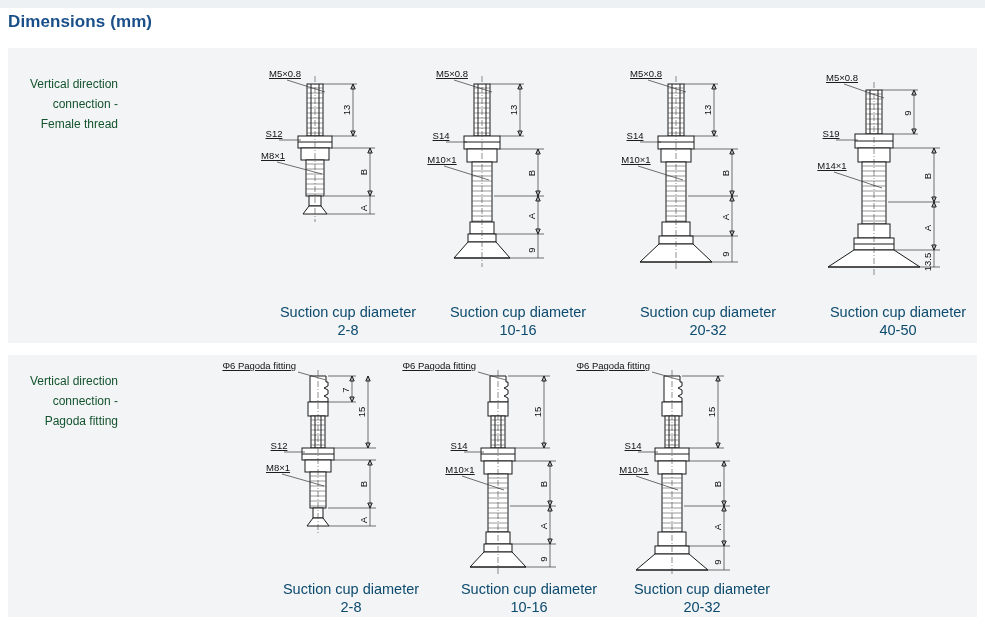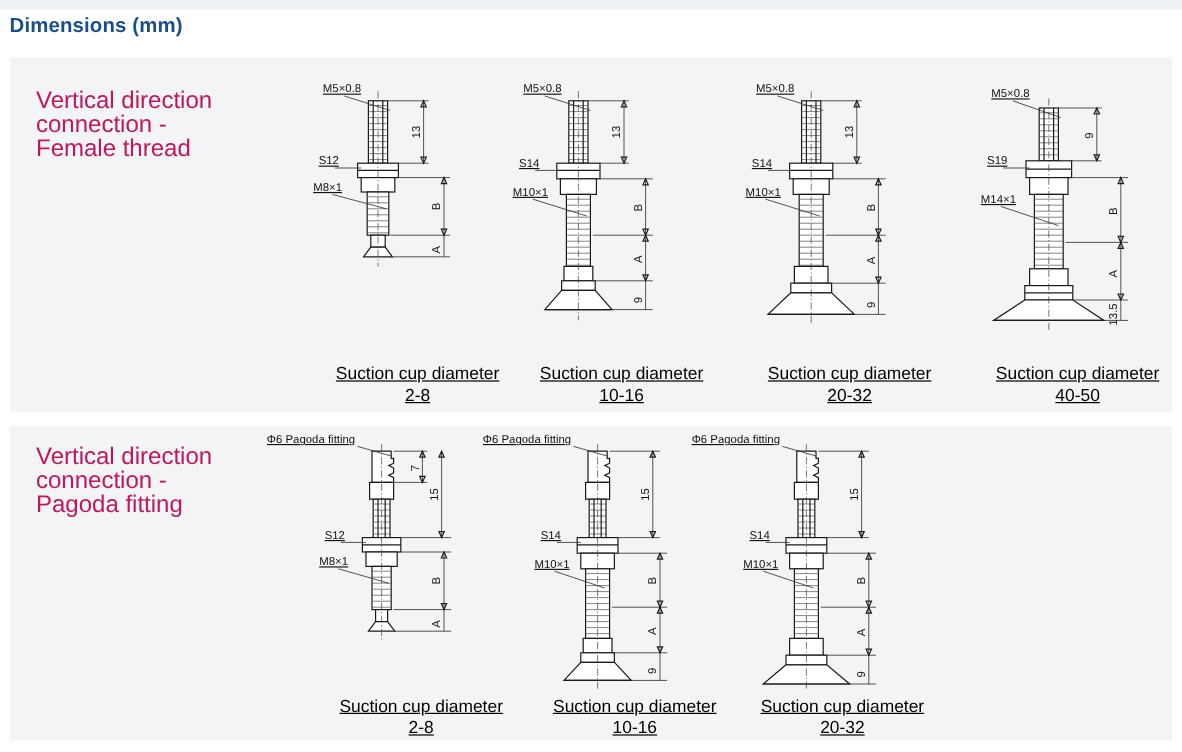--- a/index.html
+++ b/index.html
@@ -26,38 +26,38 @@
 
   .band {
     position: absolute; left: 8px; width: 969px;
     background: #f2f4f6;
   }
   .band.b1 { top: 48px; height: 295px; }
   .band.b2 { top: 355px; height: 262px; }
 
   .row-label {
     position: absolute; left: 30px;
-    font-size: 20px; color: #be185d; line-height: 20px;
+    font-size: 12px; color: #14532d; line-height: 20px;
     white-space: pre-line;
+    text-align: right;
   }
   .row-label.l1 { top: 74px; }
   .row-label.l2 { top: 371px; }
 
   .fig {
     position: absolute;
     color: #ec4899;
   }
   .caption {
     position: absolute;
     text-align: center;
     font-size: 14.5px;
-    color: #000000;
+    color: #0c4a6e;
     line-height: 18px;
     white-space: pre-line;
-    text-decoration: underline;
   }
   svg { display: block; overflow: visible; }
   .ln { stroke: #1a1a1a; stroke-width: 1; fill: none; }
   .lnf { stroke: #1a1a1a; stroke-width: 1; fill: #ffffff; }
   .thin { stroke: #333; stroke-width: 0.7; fill: none; }
   .ctr { stroke: #444; stroke-width: 0.6; fill: none; stroke-dasharray: 6 2 1 2; }
   .hatch { stroke: #555; stroke-width: 0.6; }
   .dimtxt { font-family: "Liberation Sans", sans-serif; font-size: 9.5px; fill: #111; }
   .lbltxt { font-family: "Liberation Sans", sans-serif; font-size: 9.5px; fill: #111; }
   .lbltxt.u { text-decoration: underline; }

